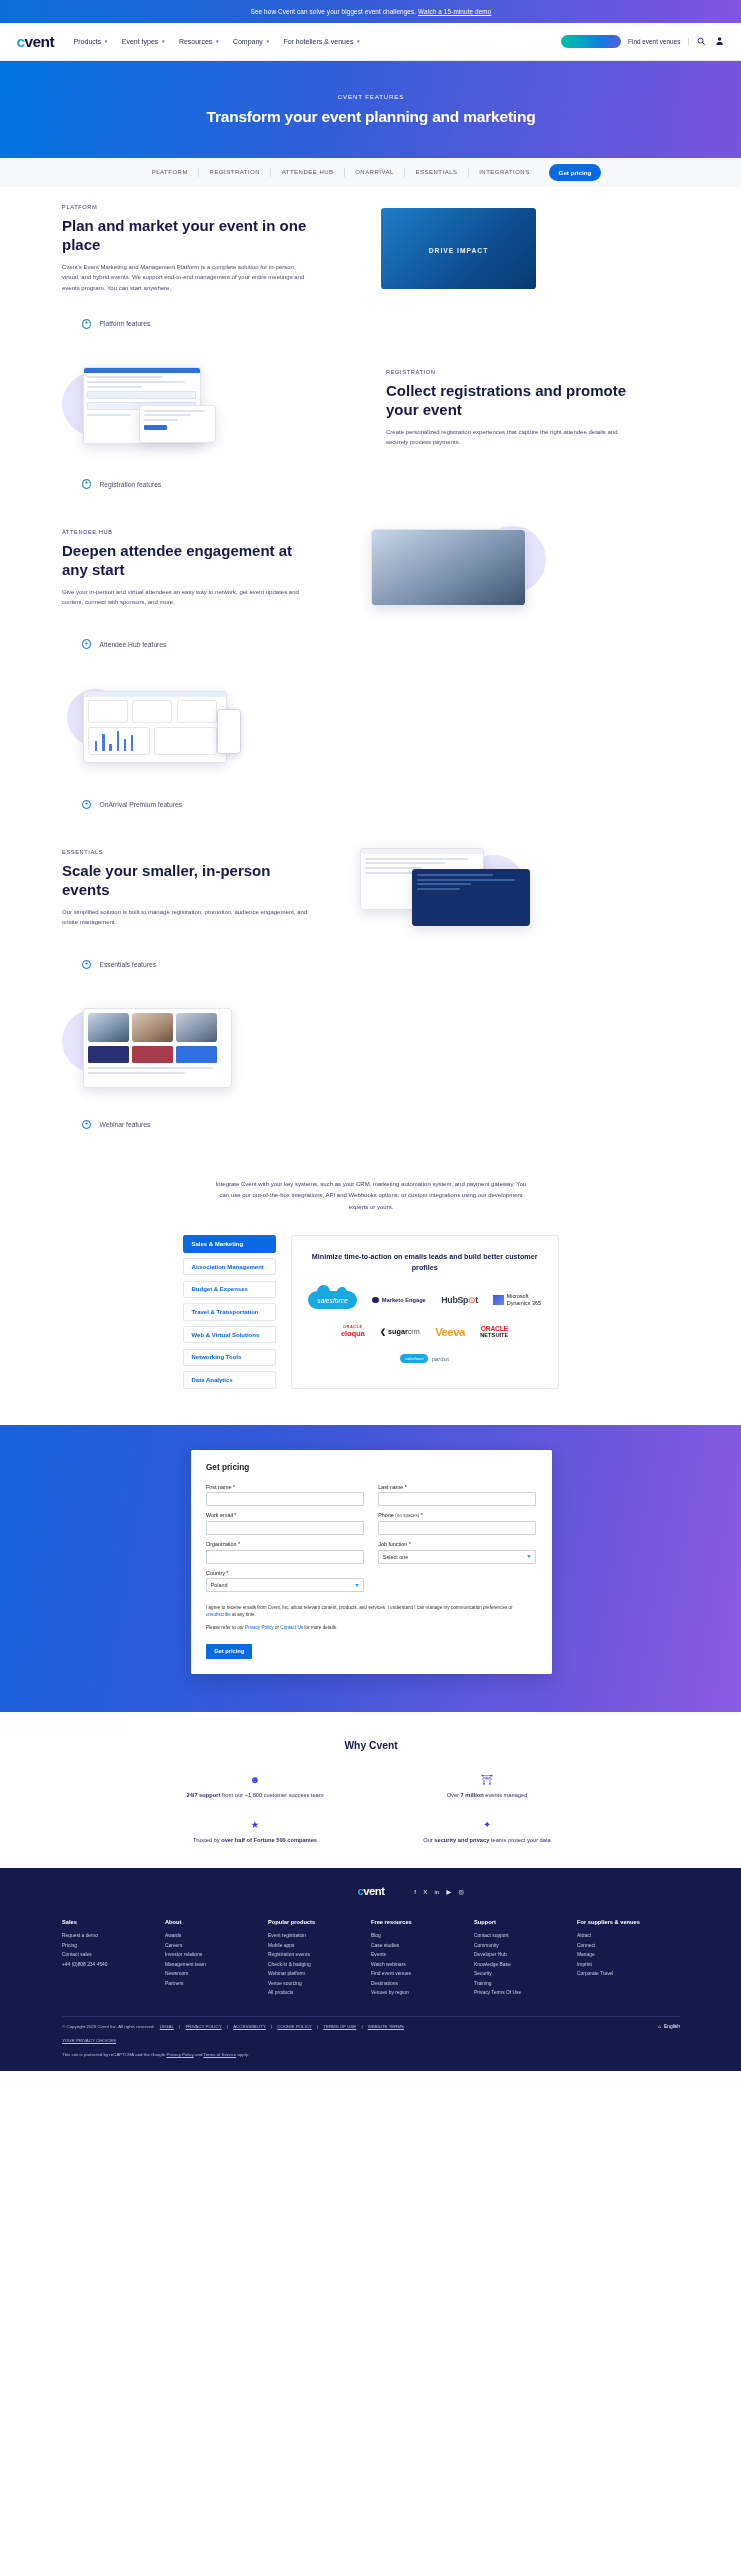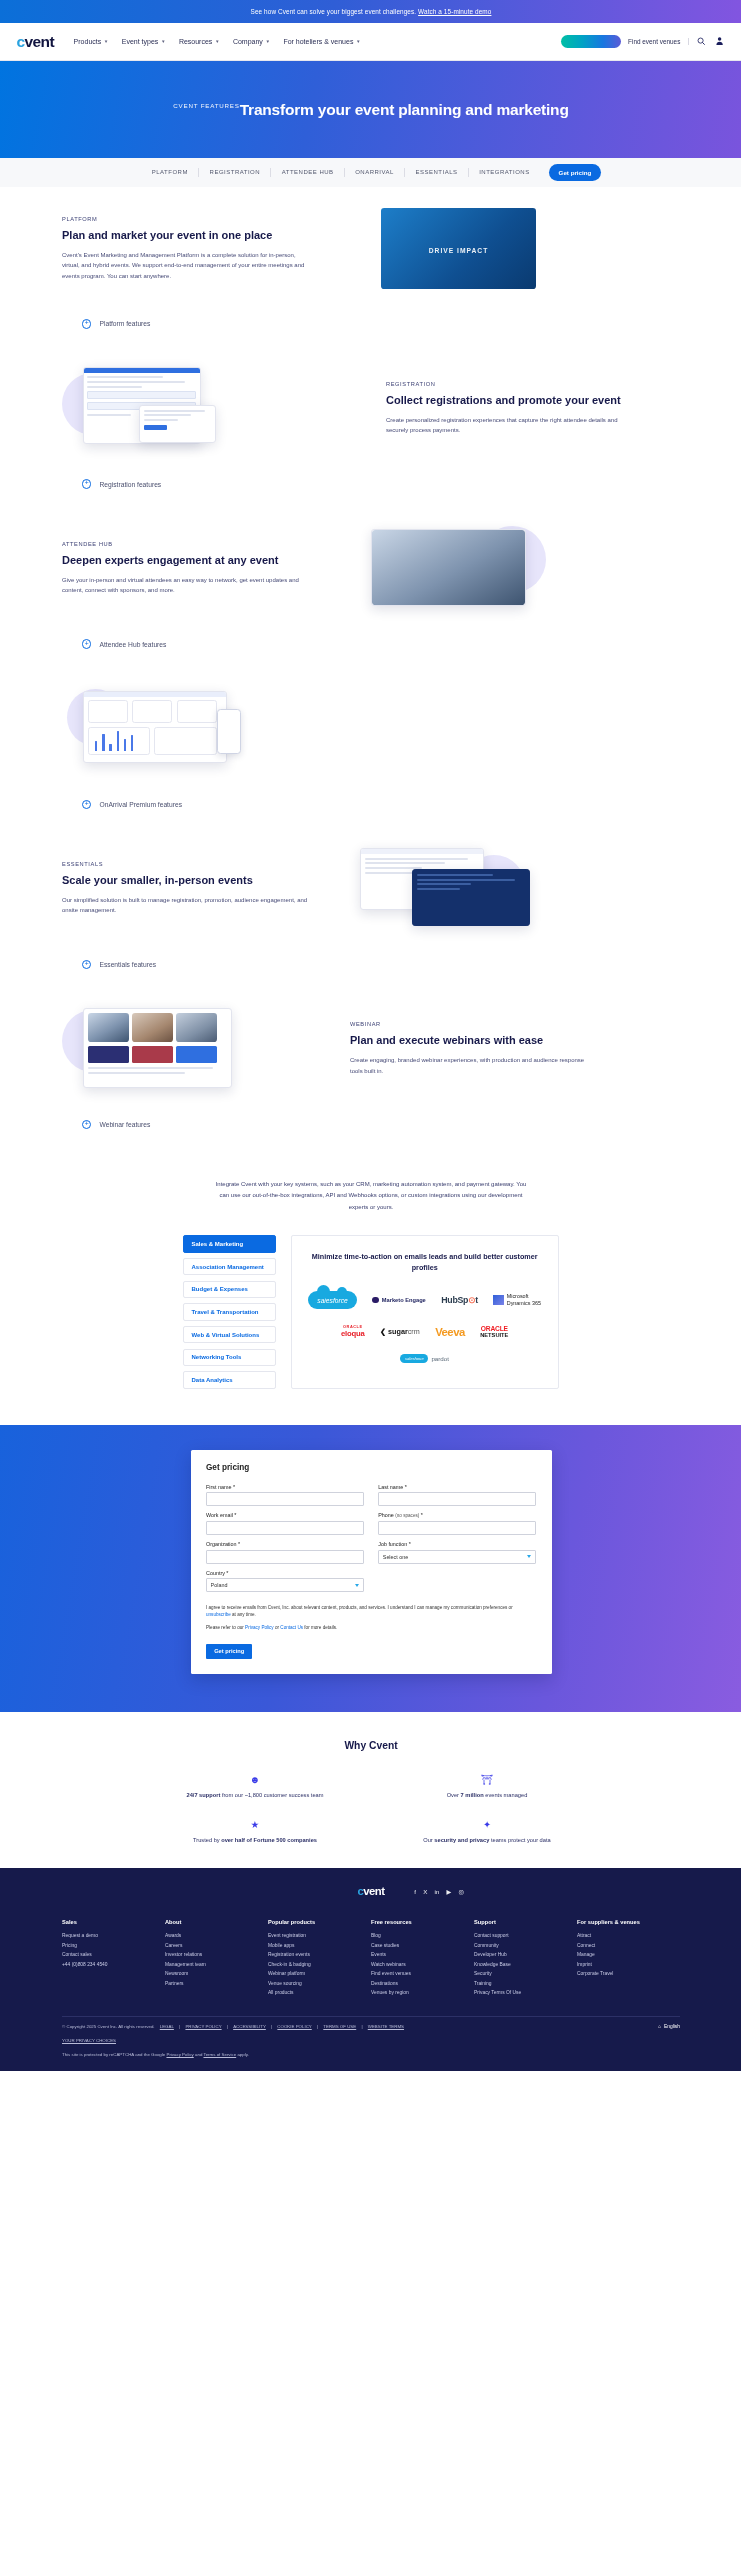--- a/index.html
+++ b/index.html
@@ -42,21 +42,21 @@
     background: linear-gradient(90deg,#00bfa5 0%,#00a3c4 35%,#1877e0 70%,#5b5bd6 100%);
   }
   .find-venues { font-size:6.4px; color:#2b2f55; padding-right:7.2px; border-right:0.5px solid #d8d8e2; }
   .icon-btn { width:11.3px; height:11.3px; display:flex; align-items:center; justify-content:center; cursor:pointer; }
   .icon-btn svg { display:block; }
 
   
   .hero {
     height: 97px;
     background: linear-gradient(100deg,#0074e0 0%,#2f5fd8 42%,#7a54dd 100%);
-    color:#fff; display:flex; flex-direction:row; align-items:center; justify-content:center;
+    color:#fff; display:flex; flex-direction:column; align-items:center; justify-content:center;
   }
   .hero-eyebrow { font-size:6.2px; letter-spacing:0.8px; margin-bottom:8.2px; opacity:.95; }
   .hero-title { font-size:15.5px; font-weight:700; letter-spacing:-0.2px; }
 
   
   .subnav {
     height: 29px; background:#f7f8fa; display:flex; align-items:center; justify-content:center; gap:0;
   }
   .subnav-item {
     font-size:6px; letter-spacing:0.5px; color:#53586e; padding:0 10.3px;
@@ -76,21 +76,21 @@
   .feature.sec-attendee   { height:124px; }
   .feature.sec-onarrival  { height:124px; }
   .feature.sec-essentials { height:124px; }
   .feature.sec-webinar    { height:124px; }
   .f-text { width: 247px; }
   .f-art  { width: 247px; display:flex; align-items:center; justify-content:center; }
   .feature.reverse .f-text { order:2; margin-left:41px; }
   .feature.reverse .f-art  { order:1; }
   .feature.normal .f-art  { margin-left:41px; }
   .eyebrow { font-size:5.7px; letter-spacing:0.6px; color:#3a3f73; margin-bottom:7.2px; }
-  .f-title { font-size:11px; font-weight:700; line-height:1.25; color:#17194a; margin-bottom:7.2px; }
+  .f-title { font-size:15px; font-weight:700; line-height:1.25; color:#17194a; margin-bottom:7.2px; }
   .f-desc { font-size:6px; line-height:1.75; color:#474b77; }
 
   
   .accordion { padding: 0 82px; }
   .acc-row { display:flex; align-items:center; gap:8.2px; padding: 9.3px 0 17.5px 0; cursor:pointer; }
   .acc-plus {
     width:9.3px; height:9.3px; border-radius:50%; border:0.8px solid #0a6ae1;
     display:flex; align-items:center; justify-content:center; flex:0 0 auto;
   }
   .acc-plus:before { content:"+"; color:#0a6ae1; font-size:6.7px; line-height:1; margin-top:-0.5px; }
@@ -356,21 +356,21 @@
 <div class="accordion">
   <div class="acc-row">
     <span class="acc-plus"></span>
     <span class="acc-label">Registration features</span>
   </div>
 </div>
 
 <div class="feature normal sec-attendee">
   <div class="f-text">
     <div class="eyebrow">ATTENDEE HUB</div>
-    <div class="f-title">Deepen experts engagement at any event</div>
+    <div class="f-title">Deepen attendee engagement at any start</div>
     <div class="f-desc">Give your in-person and virtual attendees an easy way to network, get event updates and content, connect with sponsors, and more.</div>
   </div>
   <div class="f-art">
     <div class="art-box">
       <div class="blob" style="left:129px;top:2.1px;width:67px;height:67px;"></div>
       <div class="shot" style="left:20.6px;top:5.2px;width:155px;height:77px;">
         <div class="photo person" style="position:absolute;left:0;top:0;width:100%;height:100%;"></div>
       </div>
     </div>
   </div>
@@ -444,25 +444,20 @@
   </div>
 </div>
 <div class="accordion">
   <div class="acc-row">
     <span class="acc-plus"></span>
     <span class="acc-label">Essentials features</span>
   </div>
 </div>
 
 <div class="feature reverse sec-webinar">
-  <div class="f-text">
-    <div class="eyebrow">WEBINAR</div>
-    <div class="f-title">Plan and execute webinars with ease</div>
-    <div class="f-desc">Create engaging, branded webinar experiences, with production and audience response tools built in.</div>
-  </div>
   <div class="f-art">
     <div class="art-box">
       <div class="blob" style="left:0;top:5.2px;width:62px;height:62px;"></div>
       <div class="shot" style="left:20.6px;top:3.1px;width:149px;height:80px;">
         <div class="shot-body" style="padding:4.1px;display:flex;gap:3.1px;">
           <div class="photo person" style="position:relative;width:41px;height:29px;"></div>
           <div class="photo person" style="position:relative;width:41px;height:29px;background:linear-gradient(150deg,#d8c9bb,#a5876f 60%,#6b5242);"></div>
           <div class="photo person" style="position:relative;width:41px;height:29px;background:linear-gradient(150deg,#c4cfdd,#7f90a6 60%,#4a5b73);"></div>
         </div>
         <div style="padding:0 4.1px;display:flex;gap:3.1px;">

